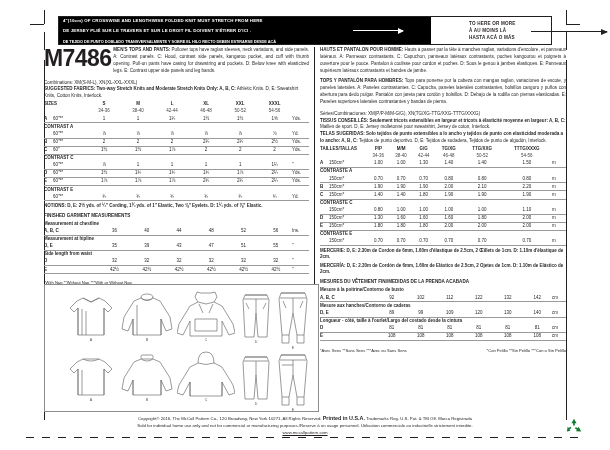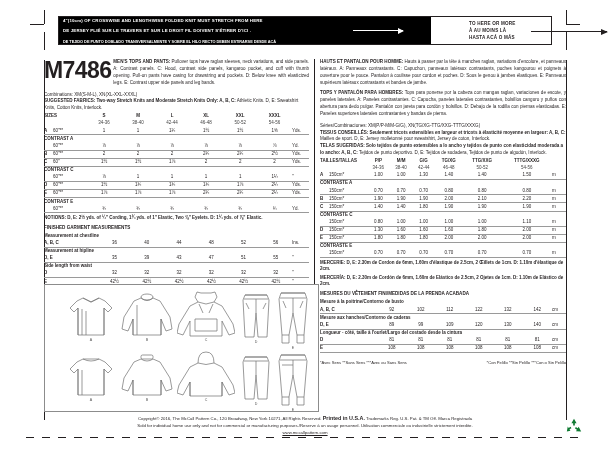--- a/index.html
+++ b/index.html
@@ -35,21 +35,21 @@
   .banner-right { background: #fff; flex: 1; position: relative; padding: 3px 0 0 38px; }
   .banner-right div { font-size: 4.6px; font-weight: bold; line-height: 1.55;
                       letter-spacing: .2px; white-space: nowrap; }
   .arrow-black { position: absolute; left: 100px; top: 14px; width: 76px; height: 1px;
                  background: #231f20; }
   .arrow-black:after { content: ""; position: absolute; right: -1px; top: -2.5px;
                  border-left: 7px solid #231f20; border-top: 3px solid transparent;
                  border-bottom: 3px solid transparent; }
 
   
-  .body-wrap { position: absolute; left: 44px; top: 47px; width: 522px; margin-top: 12px; }
+  .body-wrap { position: absolute; left: 44px; top: 47px; width: 522px; }
   .cols { display: flex; }
   .col-l { width: 270px; padding-right: 5px; }
   .col-r { width: 252px; padding-left: 5px; border-left: 1px solid #231f20; }
 
   .patno { font-size: 23px; font-weight: bold; letter-spacing: -.6px;
            line-height: .92; float: left; margin: 1px 2px 0 0; font-family: "Liberation Sans", sans-serif; }
 
   .desc { font-size: 4.55px; line-height: 1.52; text-align: justify; }
   .desc b { font-weight: bold; }
   .desc.sp { margin-top: 3.5px; }

